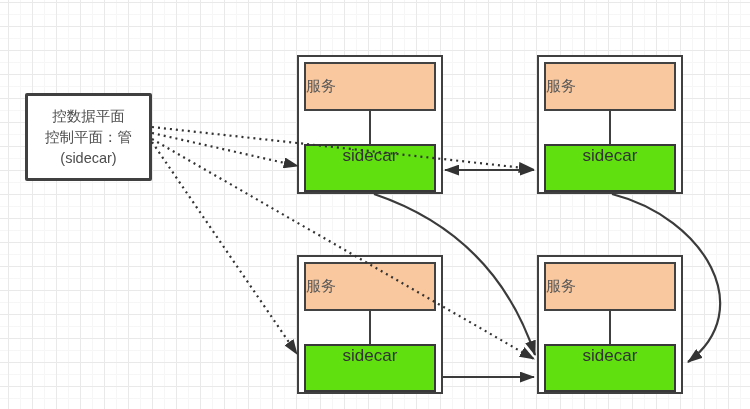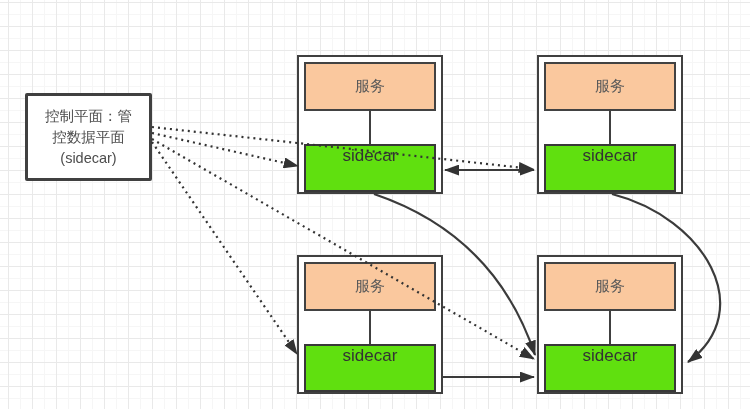--- a/index.html
+++ b/index.html
@@ -27,21 +27,21 @@
     position:absolute;width:142px;height:135px;
     background:#ffffff;border:2px solid #404040;
   }
   .pod-tl{left:297px;top:55px;}
   .pod-tr{left:537px;top:55px;}
   .pod-bl{left:297px;top:255px;}
   .pod-br{left:537px;top:255px;}
   .service{
     position:absolute;left:5px;top:5px;width:128px;height:45px;
     background:#fac89e;border:2px solid #424242;
-    display:flex;justify-content:center;align-items:center;
+    display:flex;align-items:center;
     font-size:15px;color:#595959;
   }
   .sidecar{
     position:absolute;left:5px;top:87px;width:128px;height:44px;
     background:#60e00f;border:2px solid #383838;
     display:flex;justify-content:center;align-items:flex-start;
     font-size:17px;color:#333333;
   }
   .vline{
     position:absolute;left:70px;top:52px;width:2px;height:35px;
@@ -52,22 +52,22 @@
   }
   .dotted{stroke:#333333;stroke-width:2.2;stroke-dasharray:2 4;fill:none;}
   .solid{stroke:#3b3b3b;stroke-width:2.2;fill:none;}
 </style>
 </head>
 <body>
 
 <div class="canvas">
 
   <div class="control-box">
+    <span>控数据平面</span>
     <span>控制平面：管</span>
-    <span>控数据平面</span>
     <span>(sidecar)</span>
   </div>
 
   <div class="pod pod-tl">
     <div class="service">
       <span>服务</span>
     </div>
     <div class="vline"></div>
     <div class="sidecar">
       <span>sidecar</span>

